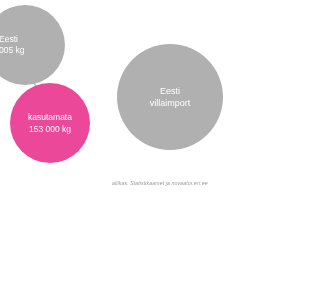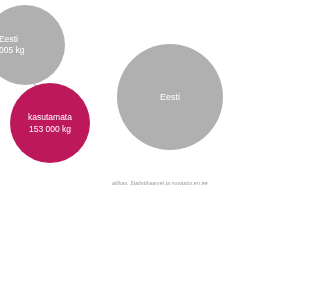--- a/index.html
+++ b/index.html
@@ -52,21 +52,21 @@
     box-sizing: border-box;
     text-align: left;
   }
 
   
   #bubble-unused {
     left: 10px;
     top: 83px;
     width: 80px;
     height: 80px;
-    background: #be185d;
+    background: #ec4899;
     color: #ffffff;
     font-size: 8.5px;
     line-height: 12px;
   }
 
   
   #bubble-import {
     left: 117px;
     top: 44px;
     width: 106px;
@@ -114,17 +114,18 @@
     </div>
   </div>
 
   <div class="bubble" id="bubble-unused">
     <span class="line">kasutamata</span>
     <span class="line">153 000 kg</span>
   </div>
 
   <div class="bubble" id="bubble-import">
     <span class="line">Eesti</span>
+    <span class="line">villaimport</span>
   </div>
 
   <div id="source-note">allikas: Statistikaamet ja novaator.err.ee</div>
 
 </div>
 
 </body></html>

